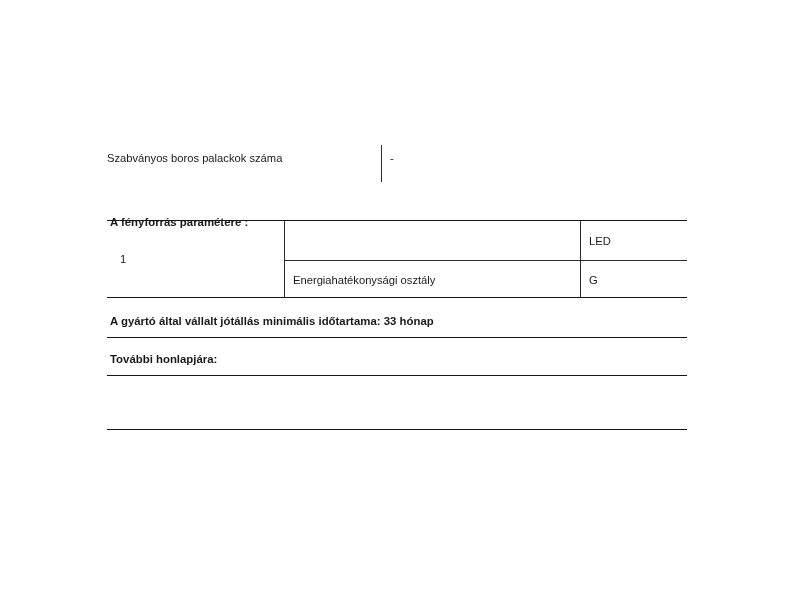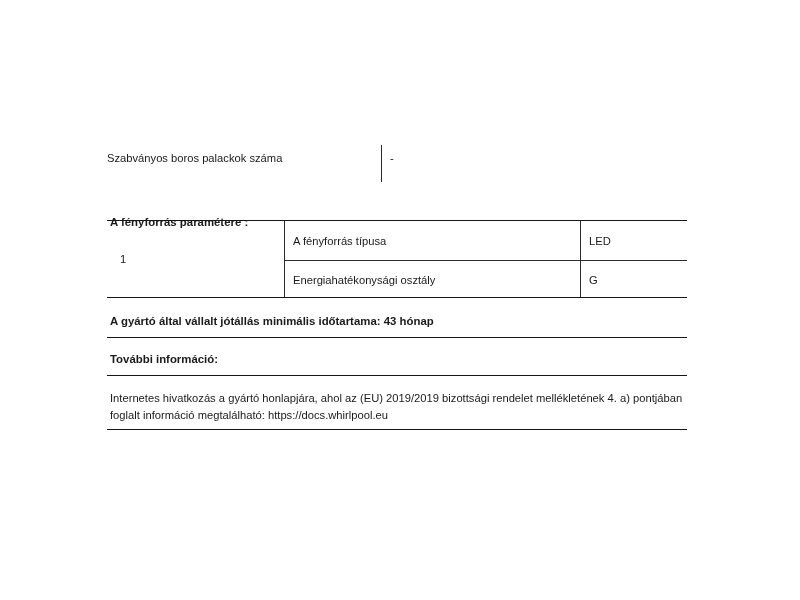--- a/index.html
+++ b/index.html
@@ -171,29 +171,27 @@
 
   <div class="section-heading" id="light-source-heading">A fényforrás paramétere :</div>
 
   <div class="ls-table">
     <div class="ls-col-sep sep1"></div>
     <div class="ls-col-sep sep2"></div>
     <div class="ls-row-sep"></div>
 
     <div class="ls-index">1</div>
 
-    <div class="ls-cell param r1">A fényforrás típusa</div>
     <div class="ls-cell param r2">Energiahatékonysági osztály</div>
 
     <div class="ls-cell value r1">LED</div>
     <div class="ls-cell value r2">G</div>
   </div>
 
-  <div class="block-text" id="warranty-text">A gyártó által vállalt jótállás minimális időtartama: 43 hónap</div>
+  <div class="block-text" id="warranty-text">A gyártó által vállalt jótállás minimális időtartama: 33 hónap</div>
   <div class="rule" id="rule-after-warranty"></div>
 
-  <div class="block-text" id="moreinfo-heading">További információ:</div>
+  <div class="block-text" id="moreinfo-heading">További honlapjára:</div>
   <div class="rule" id="rule-after-moreinfo"></div>
 
-  <div class="block-text" id="moreinfo-body">Internetes hivatkozás a gyártó honlapjára, ahol az (EU) 2019/2019 bizottsági rendelet mellékletének 4. a) pontjában foglalt információ megtalálható: https://docs.whirlpool.eu</div>
   <div class="rule" id="rule-bottom"></div>
 
 </div>
 
 </body></html>

